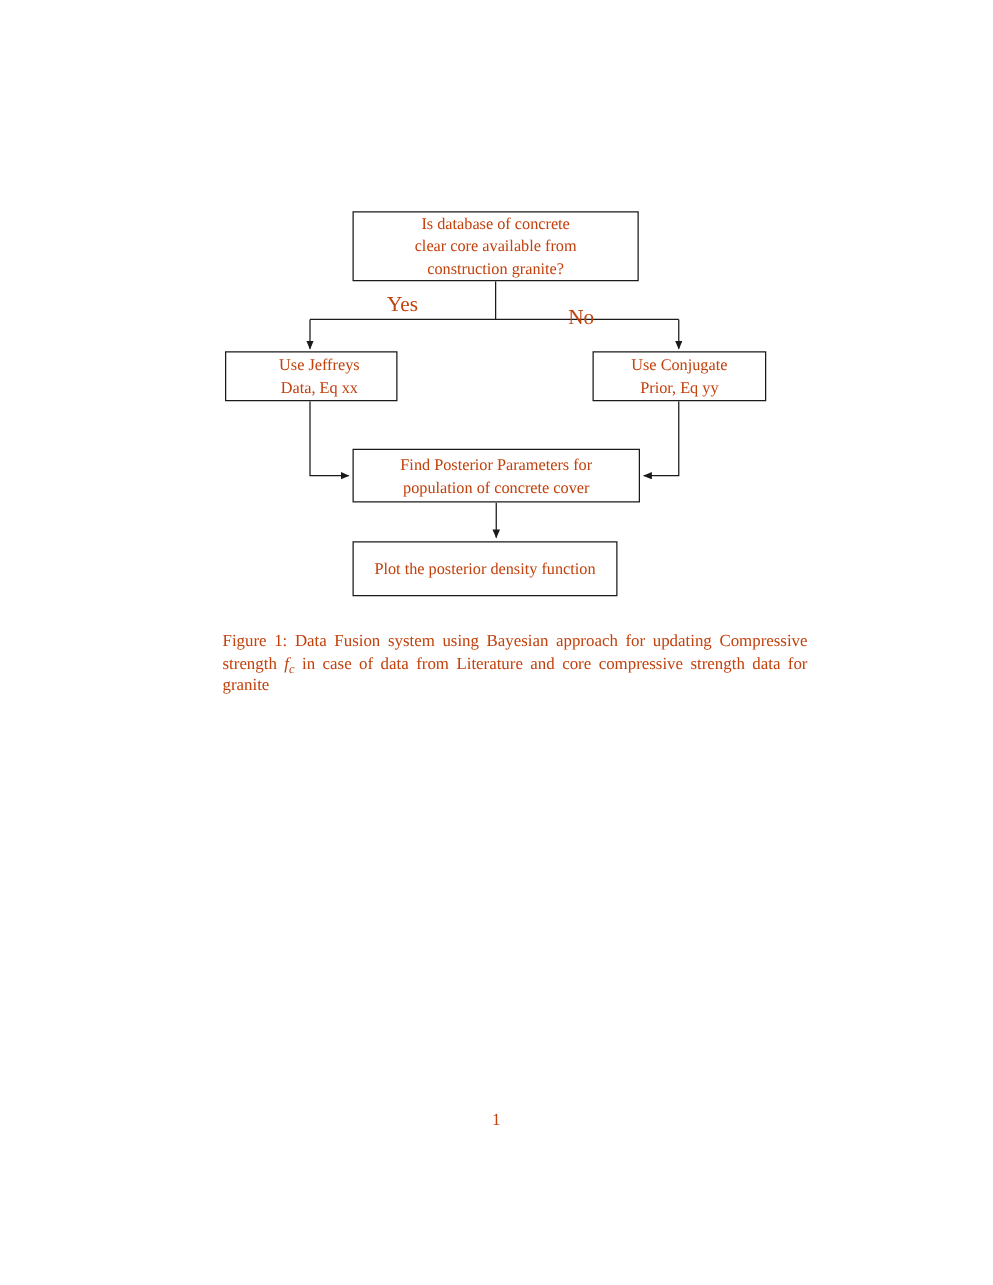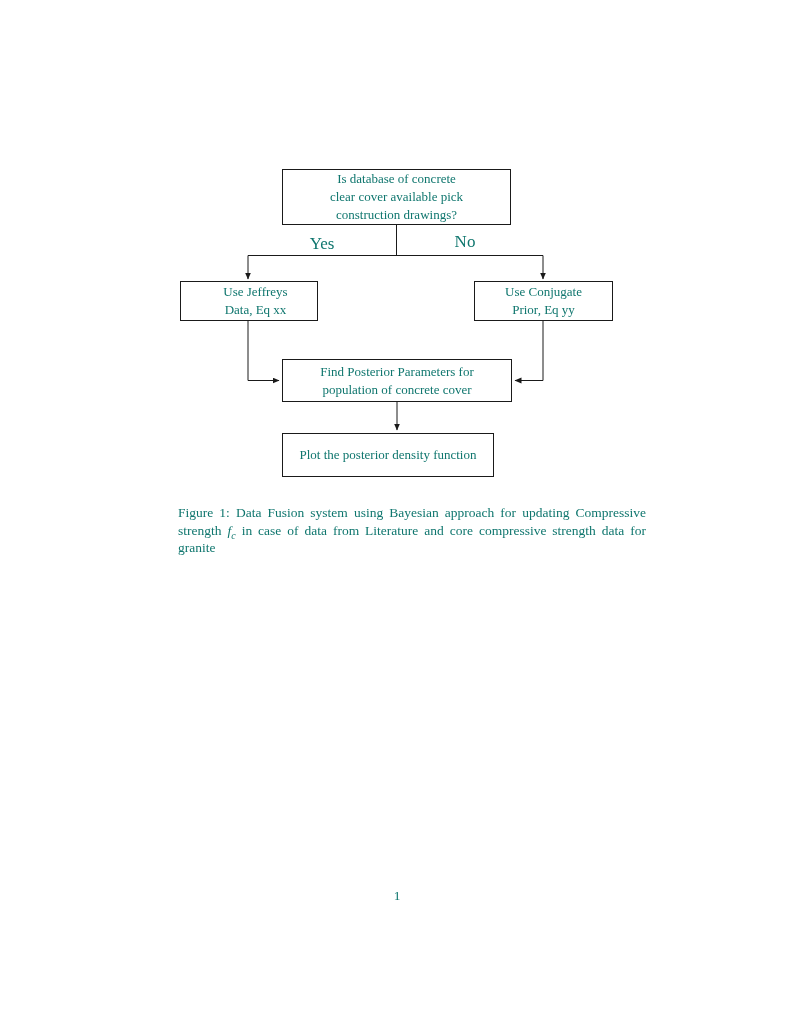--- a/index.html
+++ b/index.html
@@ -6,21 +6,21 @@
     margin: 0;
     padding: 0;
     background: #ffffff;
   }
   .page {
     position: relative;
     width: 794px;
     height: 1028px;
     background: #ffffff;
     font-family: "Liberation Serif", "DejaVu Serif", serif;
-    color: #0f766e;
+    color: #c2410c;
     overflow: hidden;
   }
   .connectors {
     position: absolute;
     left: 0;
     top: 0;
     width: 794px;
     height: 1028px;
     pointer-events: none;
   }
@@ -47,21 +47,21 @@
   .box-posterior { left: 282px; top: 359px; width: 230px; height: 43px; }
   .box-plot { left: 282px; top: 433px; width: 212px; height: 44px; }
   .branch-label {
     position: absolute;
     font-size: 17px;
     line-height: 16px;
     width: 60px;
     text-align: center;
   }
   .label-yes { left: 292px; top: 236px; }
-  .label-no { left: 435px; top: 234px; }
+  .label-no { left: 435px; top: 246px; }
   .caption {
     position: absolute;
     left: 163px;
     top: 489px;
     width: 468px;
     font-size: 13.5px;
     line-height: 17.5px;
     text-align: justify;
     margin: 15px;
   }
@@ -97,22 +97,22 @@
     <path d="M248 255.5 H543" fill="none" stroke="#1a1a1a" stroke-width="1"></path>
     <path d="M248 255.5 V279" fill="none" stroke="#1a1a1a" stroke-width="1" marker-end="url(#arrow)"></path>
     <path d="M543 255.5 V279" fill="none" stroke="#1a1a1a" stroke-width="1" marker-end="url(#arrow)"></path>
     <path d="M248 321 V380.5 H279" fill="none" stroke="#1a1a1a" stroke-width="1" marker-end="url(#arrow)"></path>
     <path d="M543 321 V380.5 H515" fill="none" stroke="#1a1a1a" stroke-width="1" marker-end="url(#arrow)"></path>
     <path d="M397 402 V430" fill="none" stroke="#1a1a1a" stroke-width="1" marker-end="url(#arrow)"></path>
   </svg>
 
   <div class="fc-box box-decision">
     <span>Is database of concrete</span>
-    <span>clear cover available pick</span>
-    <span>construction drawings?</span>
+    <span>clear core available from</span>
+    <span>construction granite?</span>
   </div>
 
   <div class="branch-label label-yes">Yes</div>
   <div class="branch-label label-no">No</div>
 
   <div class="fc-box box-jeffreys">
     <span>Use Jeffreys</span>
     <span>Data, Eq xx</span>
   </div>
 

